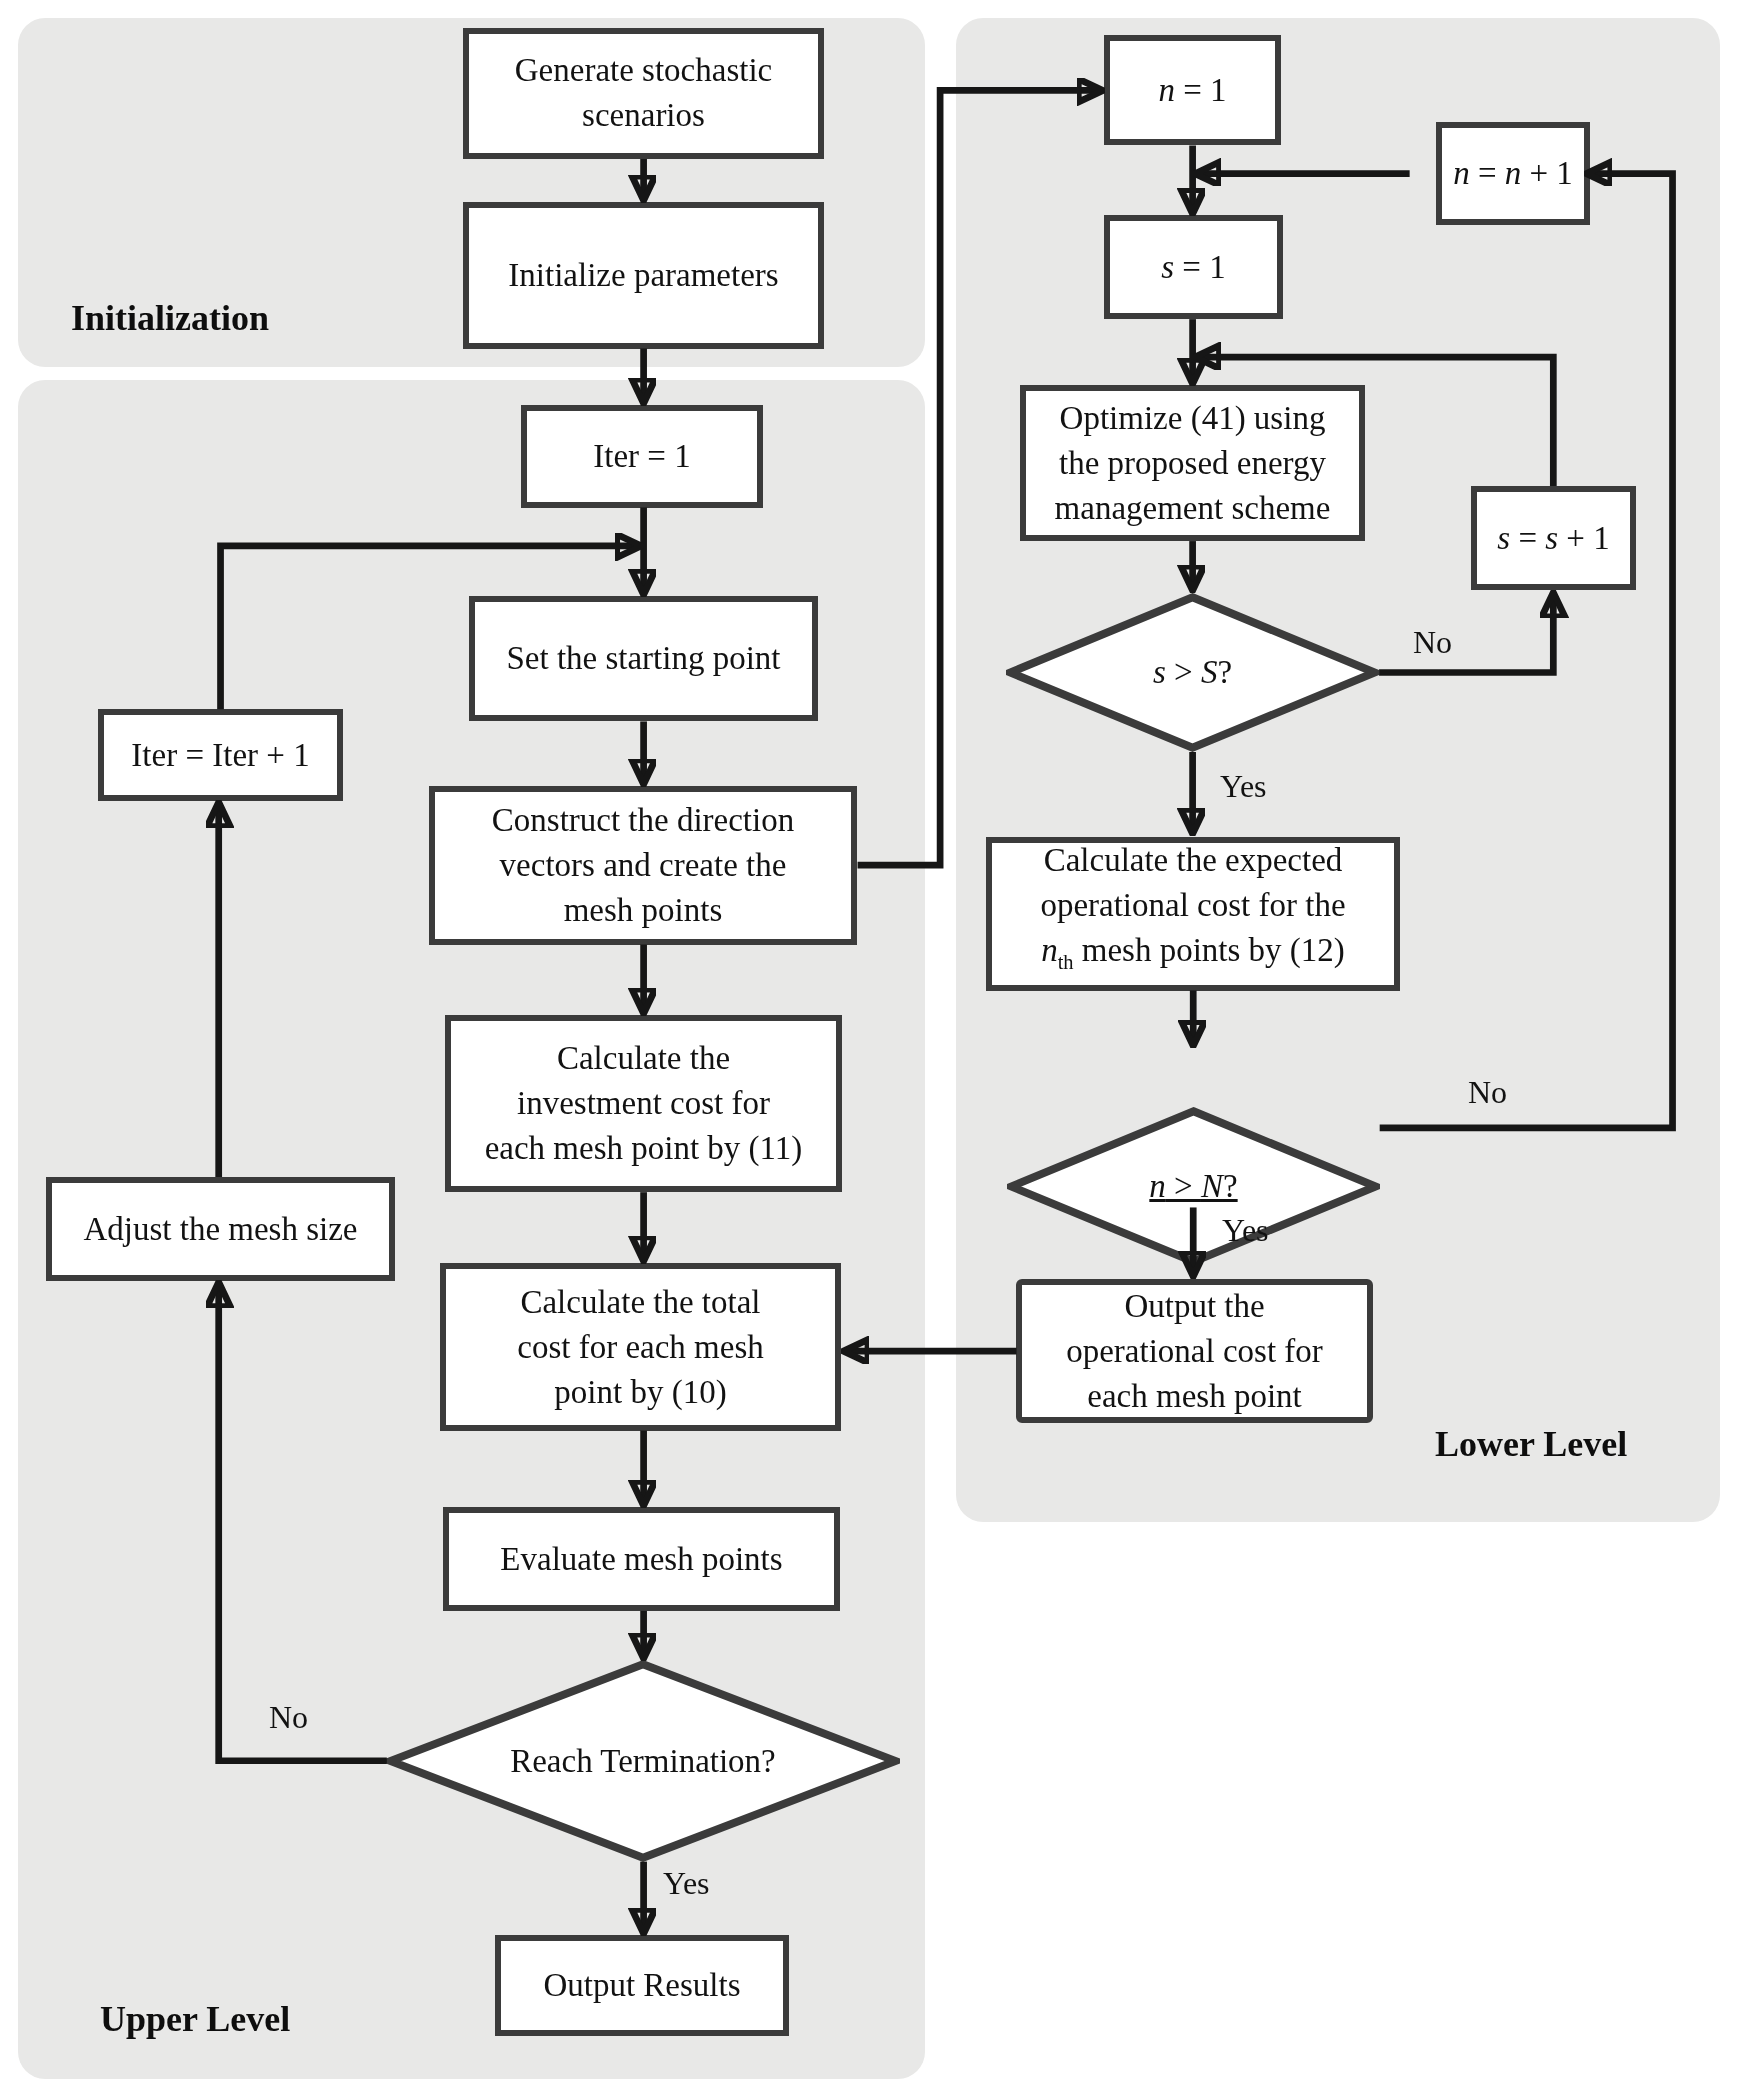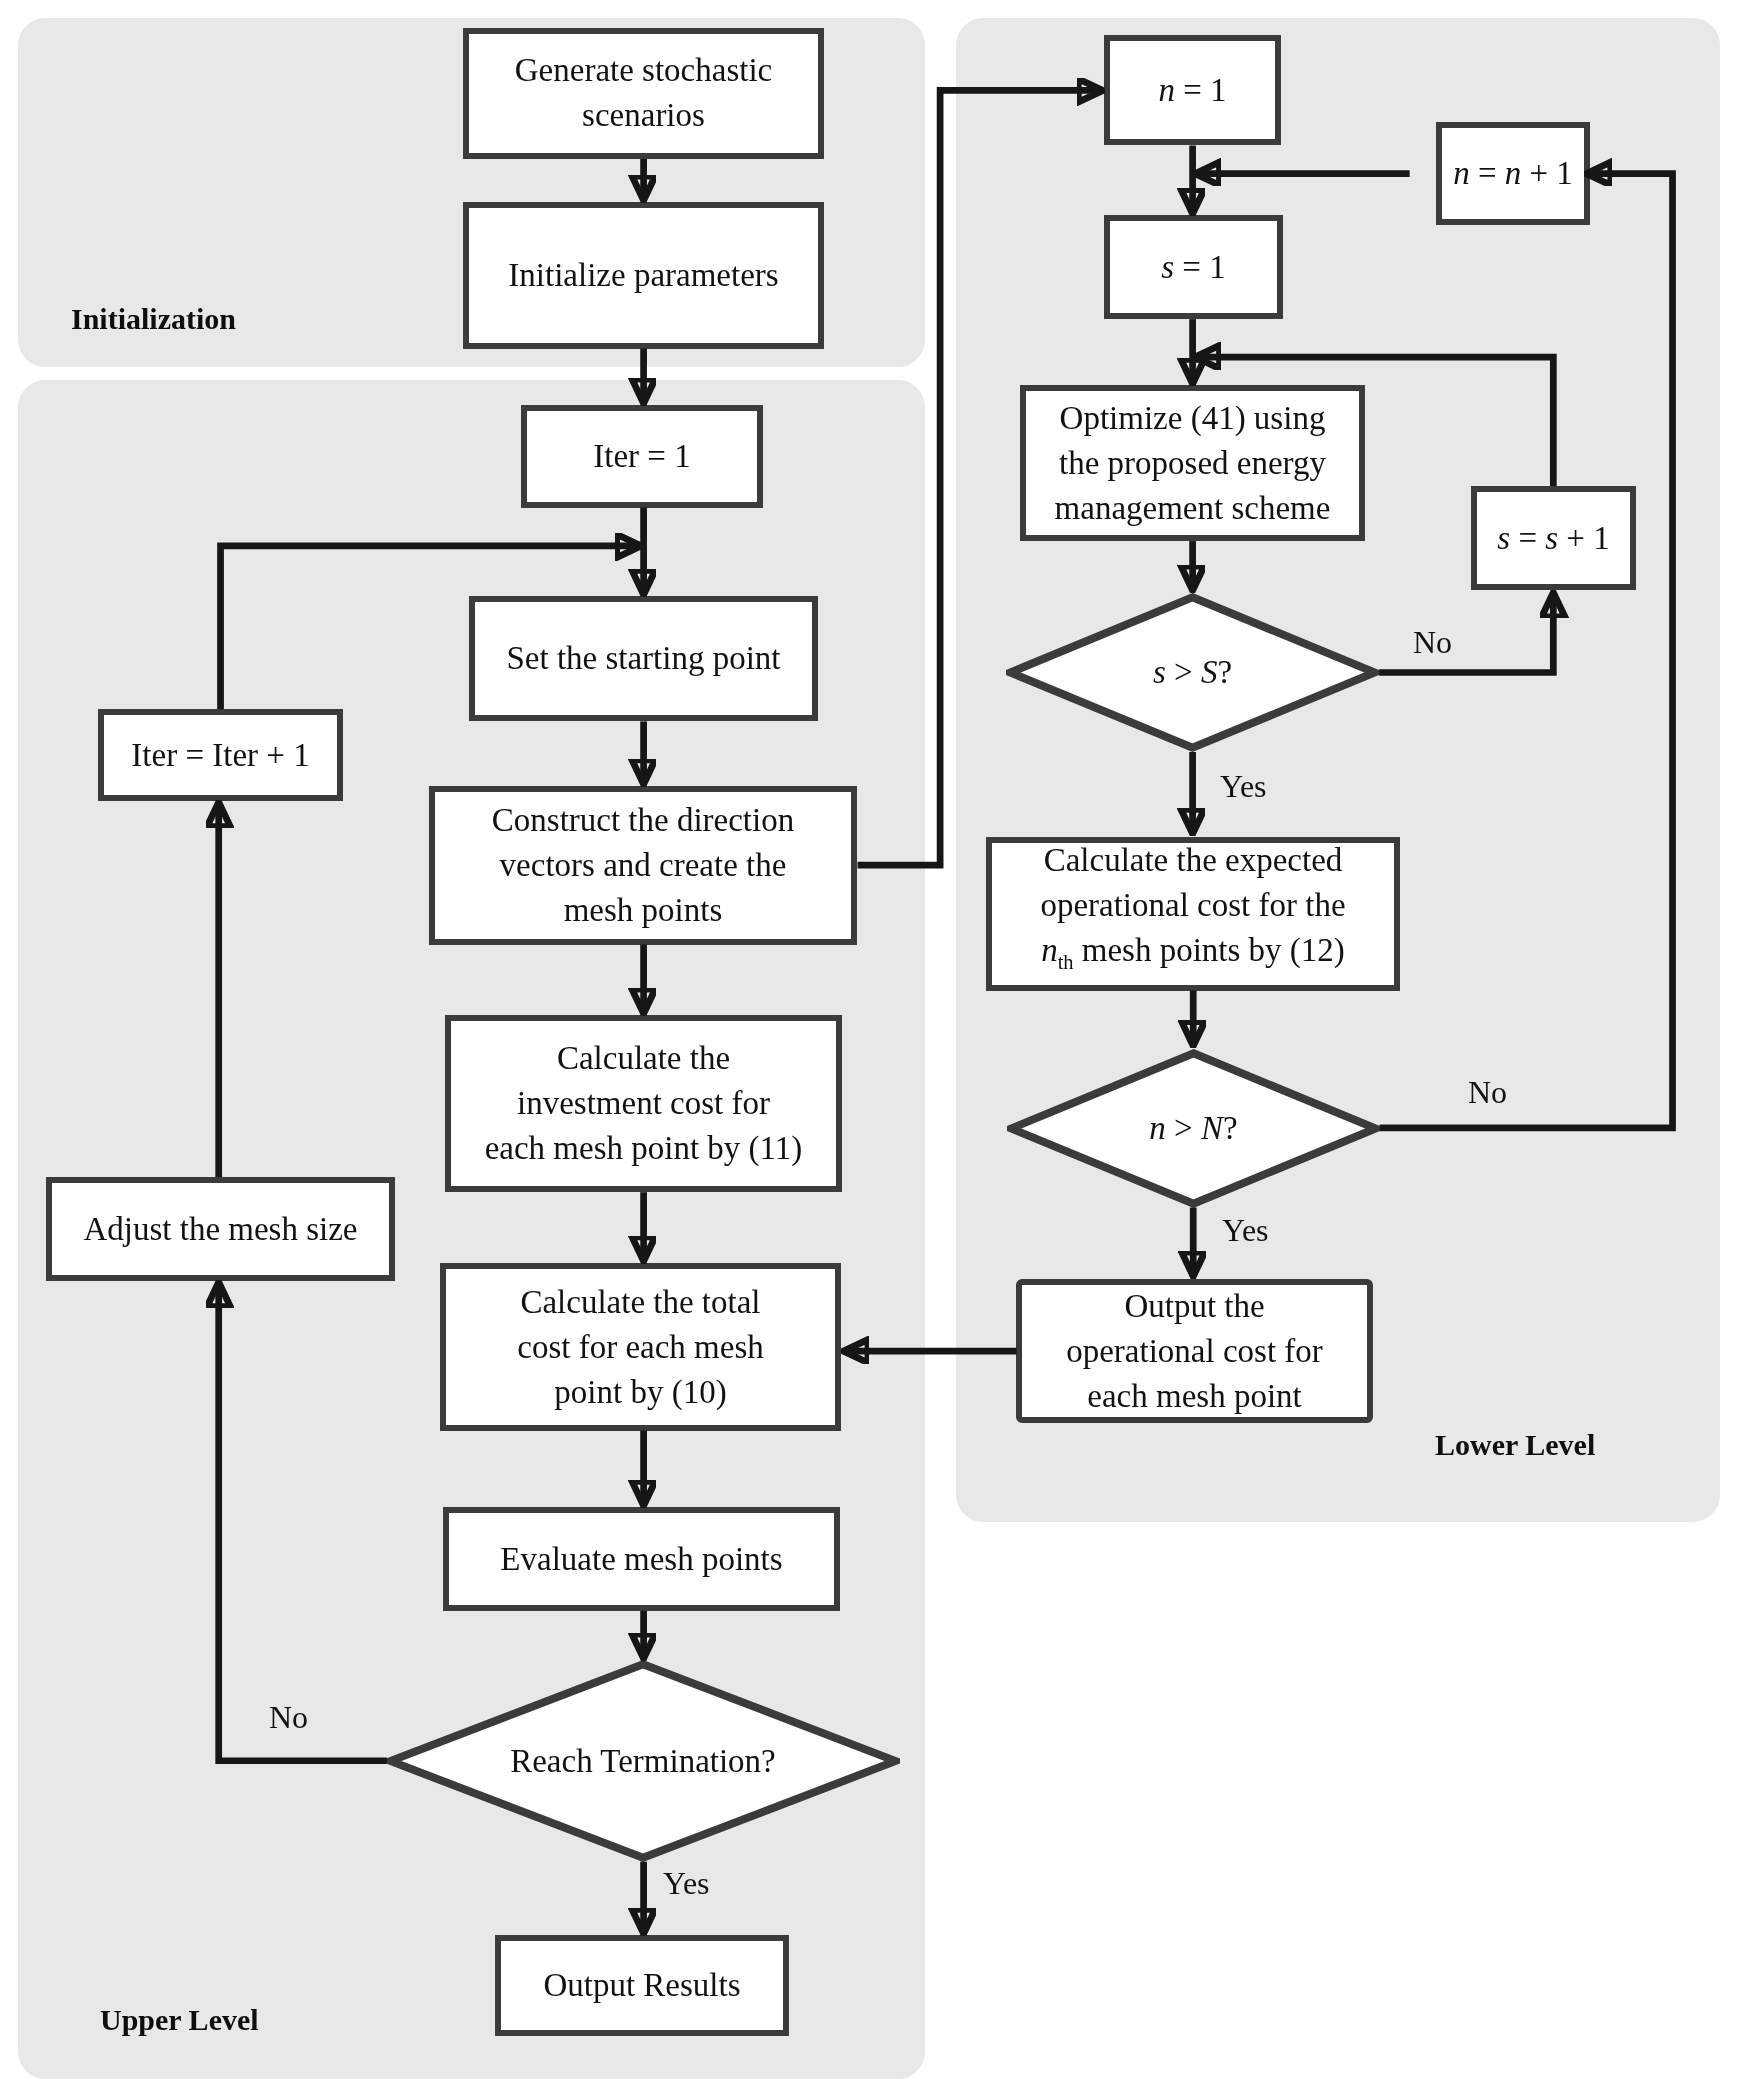--- a/index.html
+++ b/index.html
@@ -6,21 +6,21 @@
   body{width:1739px;height:2097px;position:relative;
        font-family:"Liberation Serif","DejaVu Serif",serif;color:#141414;}
   .canvas{position:absolute;left:0;top:0;width:1739px;height:2097px;}
 
   
   .region{position:absolute;background:#e8e8e7;border-radius:27px;}
   #r-init {left:18.3px; top:18.3px;  width:907px; height:349px;}
   #r-upper{left:18.3px; top:380px; width:907px; height:1699px;}
   #r-lower{left:956px;top:18.3px; width:764px; height:1504px;}
 
-  .region-label{position:absolute;font-weight:700;font-size:30px;line-height:49px;color:#0e0e0e;white-space:nowrap;}
+  .region-label{position:absolute;font-weight:700;font-size:36px;line-height:49px;color:#0e0e0e;white-space:nowrap;}
   #lbl-init {left:71px; top:294px;}
   #lbl-upper{left:100px; top:1995px;}
   #lbl-lower{left:1435px;top:1420px;}
 
   
   .node{position:absolute;background:#ffffff;border:6.7px solid #3b3b3b;
         display:flex;flex-direction:column;justify-content:center;align-items:center;
         box-sizing:border-box;text-align:center;font-size:33px;line-height:45px;color:#121212;}
   .tline{white-space:nowrap;}
   sub{font-size:0.62em;}
@@ -44,21 +44,21 @@
   #n-calcexp  {left:986px;top:837px; width:414px; height:154px;justify-content:flex-end;}
   #n-outop    {left:1016px;top:1279px; width:357px; height:144px;border-radius:6px;}
 
   
   .diamond{position:absolute;display:flex;justify-content:center;align-items:center;
            text-align:center;font-size:33px;color:#121212;}
   .diamond svg{position:absolute;left:0;top:0;width:100%;height:100%;}
   .diamond .dtext{position:relative;z-index:2;}
   #d-term{left:386px; top:1660px; width:514px; height:202px;}
   #d-s   {left:1006px;top:593px;  width:373px; height:159px;}
-  #d-n   {left:1007px;top:1049px; width:373px; height:159px;}
+  #d-n   {left:1007px;top:1107px; width:373px; height:159px;text-decoration:underline;}
 
   
   .edge-label{position:absolute;font-size:32px;line-height:34px;color:#121212;white-space:nowrap;}
   #el-no1 {left:269px; top:1700px;}
   #el-yes1{left:663px;top:1866px;}
   #el-no2 {left:1413px;top:625px;}
   #el-yes2{left:1220px;top:769px;}
   #el-no3 {left:1468px;top:1075px;}
   #el-yes3{left:1222px;top:1213px;}
 

